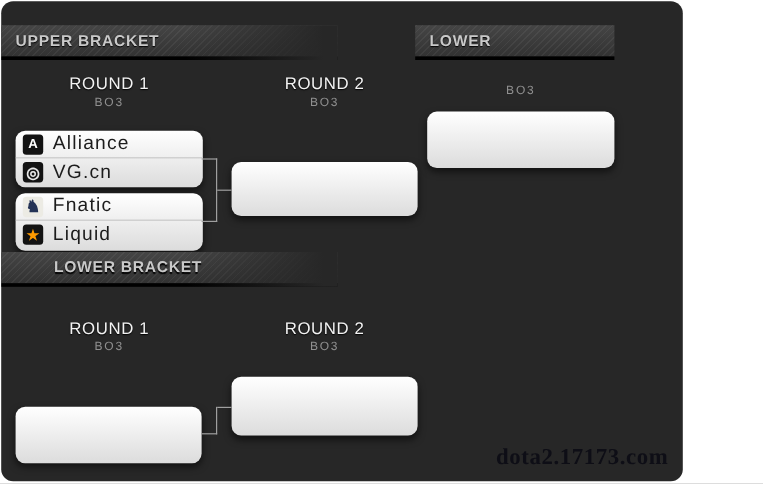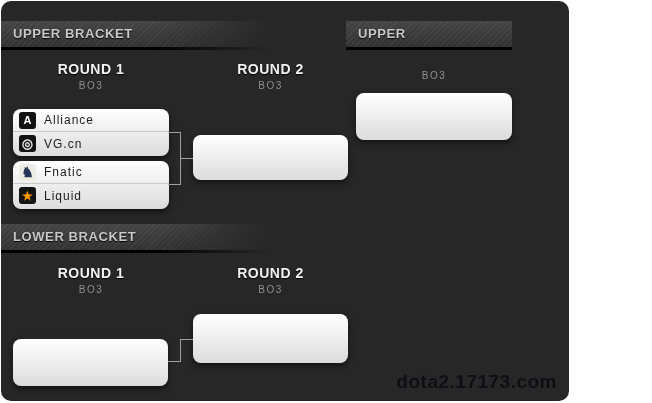--- a/index.html
+++ b/index.html
@@ -15,25 +15,25 @@
       linear-gradient(to bottom, #454545, #323232);
   }
   .banner-underline { position:absolute; left:0; right:0; top:26px; height:3px; background:#000; z-index:1; }
   .banner-fade { position:absolute; left:0; top:0; right:0; bottom:-3px; z-index:2;
     background:linear-gradient(to right, rgba(39,39,39,0) 55%, #272727 96%); }
   .banner-label { position:relative; z-index:3; display:block; color:#c9c9c9; font-weight:bold;
     font-size:13px; line-height:26px; padding-left:12px; letter-spacing:0.6px;
     text-shadow:0 1px 1px #000; }
   .banner.upper  { left:0;   width:280px; }
   .banner.final  { left:345px; width:166px; }
-  .banner.lower  { left:0;   width:280px; top:223px; }
+  .banner.lower  { left:0;   width:280px; top:209px;padding-left:32px; }
 
   
   .col-head { position:absolute; text-align:center; }
-  .round-label { font-size:14px; font-weight:bold; color:#f2f2f2; letter-spacing:0.5px;
+  .round-label { font-size:14px; font-weight:normal; color:#f2f2f2; letter-spacing:0.5px;
     text-shadow:0 1px 1px #000; }
   .bo3-label { font-size:10px; color:#8f8f8f; letter-spacing:1.5px; margin-top:3px; font-weight:normal; }
   #ub-col1 { left:12px;  top:60px; width:156px; }
   #ub-col2 { left:192px; top:60px; width:155px; }
   #final-col { left:355px; top:66px; width:156px; }
   #lb-col1 { left:12px;  top:264px; width:156px; }
   #lb-col2 { left:192px; top:264px; width:155px; }
 
   
   .mbox { position:absolute; border-radius:8px; overflow:hidden;
@@ -48,52 +48,52 @@
 
   .team-row { height:23px; display:flex; align-items:center; padding-left:6px; }
   .team-row.first { border-bottom:1px solid #c9c9c9; }
   .team-icon { width:17px; height:17px; border-radius:3px; flex:0 0 17px;
     display:flex; align-items:center; justify-content:center;
     font-size:11px; font-weight:bold; line-height:1; }
   .icon-alliance { background:#131313; color:#ffffff; }
   .icon-vgcn    { background:#131313; color:#e8e8e8; font-size:13px; }
   .icon-liquid  { background:#ecebe4; color:#253457; font-size:14px; }
   .icon-fnatic  { background:#131313; color:#ff9a00; font-size:12px; }
-  .team-name { font-size:12px; color:#1c1c1c; letter-spacing:1px; margin-left:8px; }
+  .team-name { font-size:16px; color:#1c1c1c; letter-spacing:1px; margin-left:8px; }
 
   
   .conn { position:absolute; border:0 solid #9f9f9f; }
   #ub-conn      { left:167px; top:131px; width:13px; height:53px;
                   border-top-width:1px; border-right-width:1px; border-bottom-width:1px; }
   #ub-conn-stub { left:180px; top:157px; width:12px; height:1px; border-top-width:1px; }
   #lb-conn      { left:167px; top:338px; width:13px; height:23px;
                   border-bottom-width:1px; border-right-width:1px; }
   #lb-conn-stub { left:180px; top:338px; width:12px; height:1px; border-top-width:1px; }
 
   
   .watermark { position:absolute; right:12px; top:370px; z-index:5;
-    font-family:Liberation Sans, sans-serif; font-weight:bold; font-size:19px;
+    font-family:Liberation Serif, serif; font-weight:bold; font-size:19px;
     color:#0e0e16; letter-spacing:0.5px; }
 </style>
 </head>
 <body>
 
 <div class="panel">
 
   <div class="banner upper">
     <div class="banner-tex"></div>
     <div class="banner-underline"></div>
     <div class="banner-fade"></div>
     <span class="banner-label">UPPER BRACKET</span>
   </div>
 
   <div class="banner final">
     <div class="banner-tex"></div>
     <div class="banner-underline"></div>
-    <span class="banner-label">UPPER</span>
+    <span class="banner-label">LOWER</span>
   </div>
 
   <div class="banner lower">
     <div class="banner-tex"></div>
     <div class="banner-underline"></div>
     <div class="banner-fade"></div>
     <span class="banner-label">LOWER BRACKET</span>
   </div>
 
   <div class="col-head" id="ub-col1">

